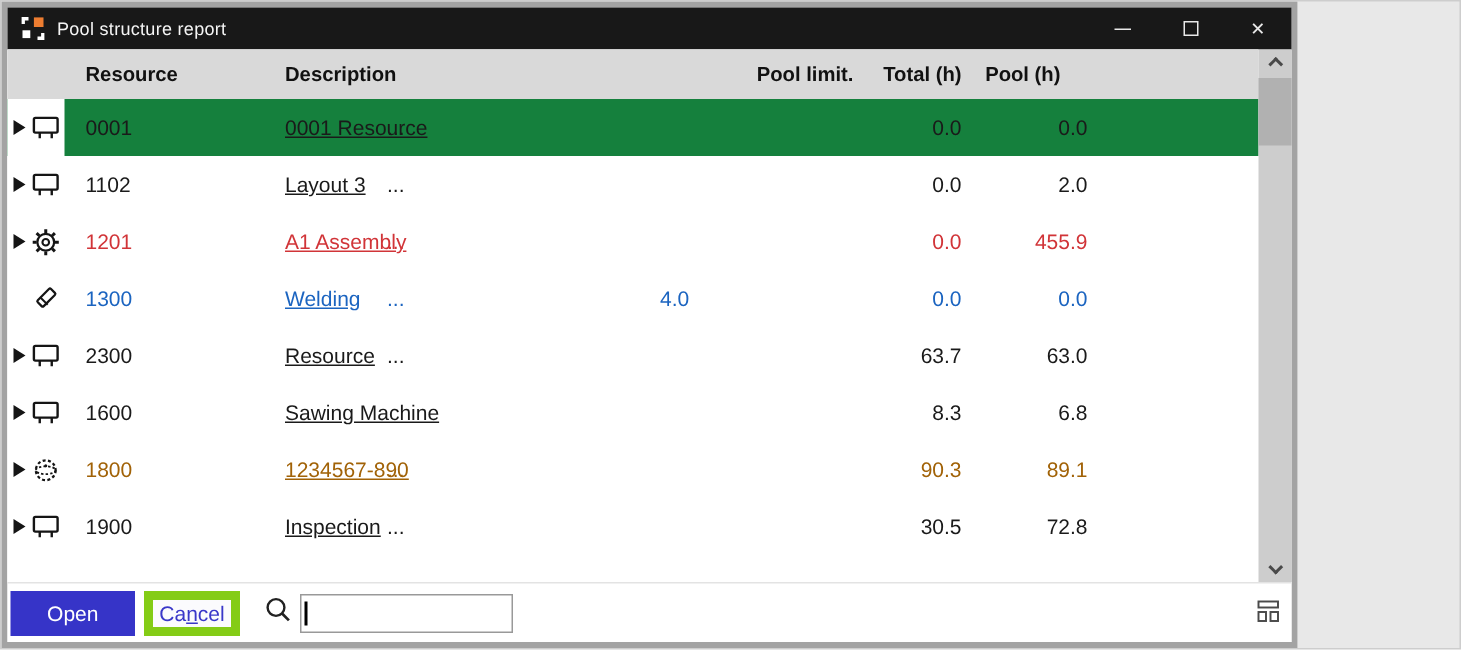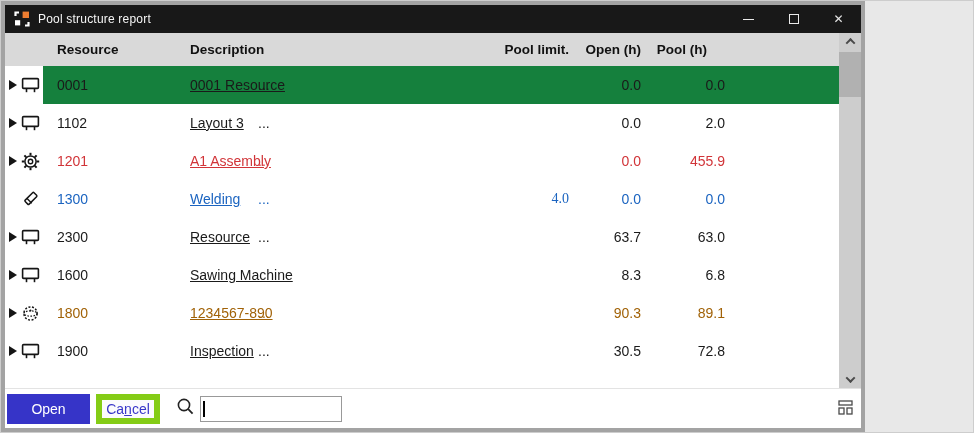--- a/index.html
+++ b/index.html
@@ -39,21 +39,21 @@
 
   .gutter { display:flex; align-items:center; height:100%; padding-left:4px; }
   .expand-arrow { width:0; height:0; border-left:8px solid #151515; border-top:5px solid transparent; border-bottom:5px solid transparent; margin-right:3px; flex:0 0 auto; }
   .icon-slot { width:20px; height:18px; display:flex; align-items:center; justify-content:center; color:#151515; }
   .icon-slot svg { display:block; }
 
   .cell-id { padding-left:14px; }
   .cell-desc { position:relative; height:100%; display:flex; align-items:center; }
   .desc-dots { position:absolute; left:68px; top:50%; transform:translateY(-50%); z-index:0; }
   .desc-text { position:relative; z-index:1;text-decoration:underline; }
-  .cell-pool  { text-align:right; padding-right:6px;font-family:Liberation Serif, serif; }
+  .cell-pool  { padding-right:6px; }
   .cell-total { text-align:right; padding-right:4px; }
   .cell-free  { text-align:right; padding-right:2px; }
 
   .spacer { flex:1 1 auto; background:#fff; }
 
   
   .scrollbar { flex:0 0 22px; background:#cdcdcd; display:flex; flex-direction:column; align-items:center; }
   .sb-btn { width:22px; height:17px; display:flex; align-items:center; justify-content:center; }
   .chev { width:7px; height:7px; border-left:2px solid #4a4a4a; border-top:2px solid #4a4a4a; }
   .chev.up { transform:rotate(45deg) translate(1px,1px); }
@@ -101,21 +101,21 @@
     </div>
   </div>
 
   <div class="content">
     <div class="main">
       <div class="grid header-row">
         <div></div>
         <div class="h-resource">Resource</div>
         <div class="h-desc">Description</div>
         <div class="h-pool">Pool limit.</div>
-        <div class="h-total">Open (h)</div>
+        <div class="h-total">Total (h)</div>
         <div class="h-free">Pool (h)</div>
         <div></div>
       </div>
 
       <div class="rows" id="rows">
             <div class="grid row c-default selected">
     <div class="gutter">
       <span class="expand-arrow"></span>
       <span class="icon-slot">
                   <svg width="19" height="17" viewBox="0 0 19 17">

